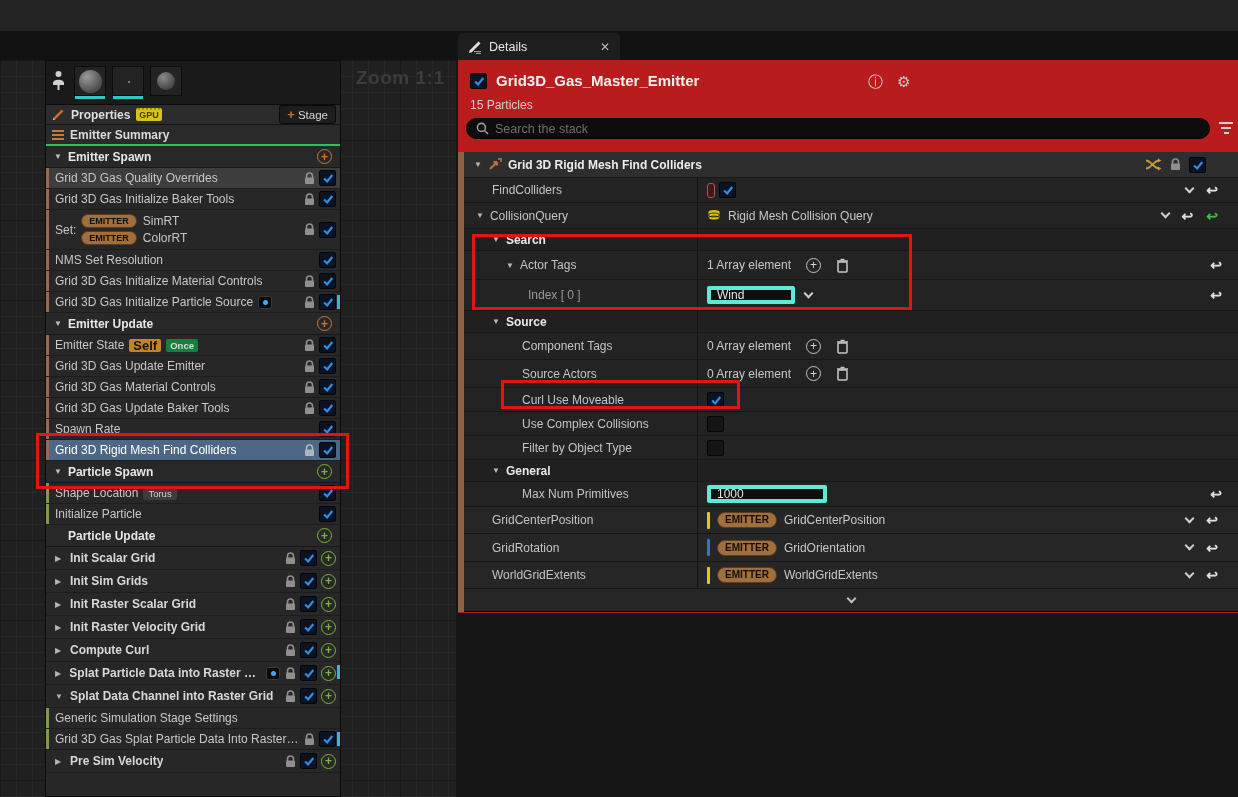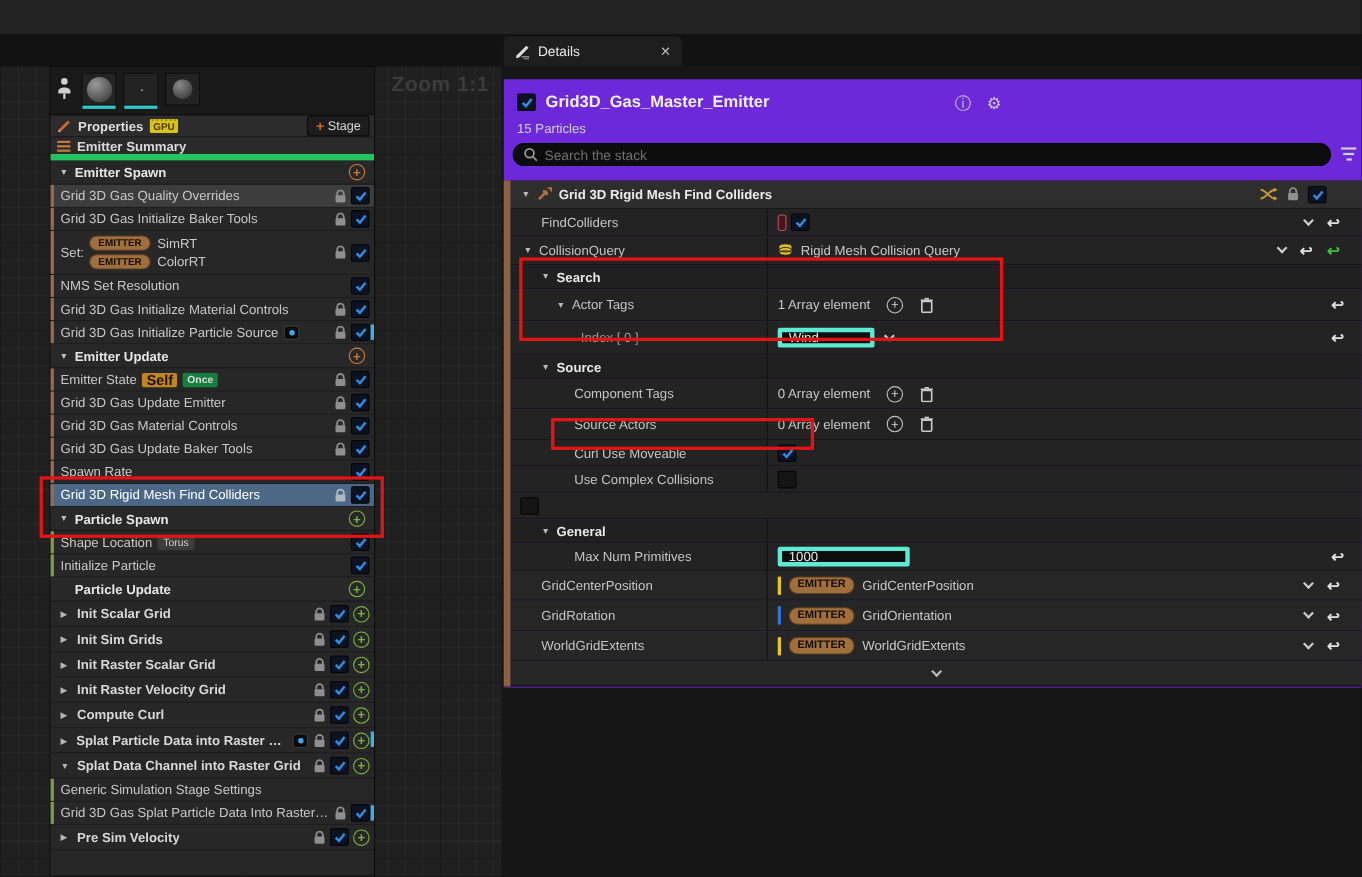--- a/index.html
+++ b/index.html
@@ -40,21 +40,21 @@
   .prow { height:20px; background:#2c2c2c; display:flex; align-items:center; gap:6px;
           padding:0 4px 0 6px; border-bottom:1px solid #151515; }
   .prow .lbl { font-weight:bold; color:#dedede; font-size:12px; }
   .gpu { background:#d9c21d; color:#4a3c00; font-weight:bold; font-size:9px; padding:0 3px;
          border-radius:2px; border-top:2px dotted #a89310; line-height:11px; }
   .stagebtn { margin-left:auto; background:#1d1d1d; border:1px solid #0a0a0a; border-radius:3px;
               display:flex; align-items:center; gap:3px; padding:1px 7px; font-size:11.5px; color:#d8d8d8; }
   .stagebtn .pl { color:#d06a28; font-weight:bold; font-size:13px; }
 
   .srow { height:21px; display:flex; align-items:center; gap:6px; padding:0 6px;
-          background:#2a2a2a; border-bottom:6px solid #22c55e; }
+          background:#2a2a2a; border-bottom:2px solid #22c55e; }
   .srow .lbl { font-weight:bold; color:#dadada; font-size:12px; }
   .sumicon { display:flex; flex-direction:column; gap:2px; }
   .sumicon i { display:block; width:12px; height:2px; background:#c57b3e; }
 
   .lh { height:22px; display:flex; align-items:center; gap:6px; padding:0 8px 0 8px;
         background:#282828; border-bottom:1px solid #181818; position:relative; }
   .lh .tri { color:#c0c0c0; font-size:8px; }
   .lh .lbl { font-weight:bold; color:#e6e6e6; font-size:12px; }
   .lh .cplus { margin-left:auto; }
 
@@ -103,21 +103,21 @@
   .undo.green { color:#3fc13f; }
   .circplus { width:15px; height:15px; border:1px solid #c2c2c2; border-radius:50%; color:#d5d5d5;
               display:flex; align-items:center; justify-content:center; font-size:12px; line-height:1; flex:none; }
 
   
   .dtab { position:absolute; left:458px; top:33px; width:162px; height:27px; background:#1e1e1e;
           border-radius:5px 5px 0 0; display:flex; align-items:center; gap:7px; padding:0 10px; }
   .dtab .lbl { font-size:12.5px; color:#e8e8e8; }
   .dtab .x { margin-left:auto; color:#b9b9b9; font-size:12px; }
 
-  .details { position:absolute; left:458px; top:72px; width:780px; height:553px; background:#6d28d9; }
+  .details { position:absolute; left:458px; top:60px; width:780px; height:553px; background:#b91c1c; }
   .dtitle { position:absolute; left:12px; top:12px; display:flex; align-items:center; gap:9px; }
   .dtitle .t { font-size:15px; font-weight:bold; color:#f0f0f0; }
   .dtico { position:absolute; left:410px; top:13px; display:flex; gap:14px; color:#c9c9c9; font-size:15px; }
   .dsub { position:absolute; left:12px; top:38px; font-size:12px; color:#d0d0d0; }
   .searchbar { position:absolute; left:8px; top:58px; width:744px; height:21px; background:#0d0d0d;
                border:1px solid #000; border-radius:11px; display:flex; align-items:center; padding:0 9px; gap:6px; }
   .searchbar input { flex:1; background:transparent; border:none; outline:none; color:#bdbdbd;
                      font-size:12.5px; font-family:Liberation Sans, sans-serif; }
   .searchbar input::placeholder { color:#6f6f6f; }
   .filtericon { position:absolute; right:5px; top:62px; display:flex; flex-direction:column; gap:3px; align-items:center; }
@@ -866,20 +866,23 @@
       <div class="drow" style="height:24px">
         <div class="dname ind3">
             <span class="nm">Use Complex Collisions</span>
           </div>
         <div class="dval">
             <span class="cb un"></span>
           </div>
       </div>
 
       <div class="drow" style="height:24px">
+        <div class="dname ind3">
+            <span class="nm">Filter by Object Type</span>
+          </div>
         <div class="dval">
             <span class="cb un"></span>
           </div>
       </div>
 
       <div class="drow" style="height:22px; background:#202020;">
         <div class="dname ind1">
           <span class="tri">▼</span>
           <span class="nm cat">General</span>
         </div>

